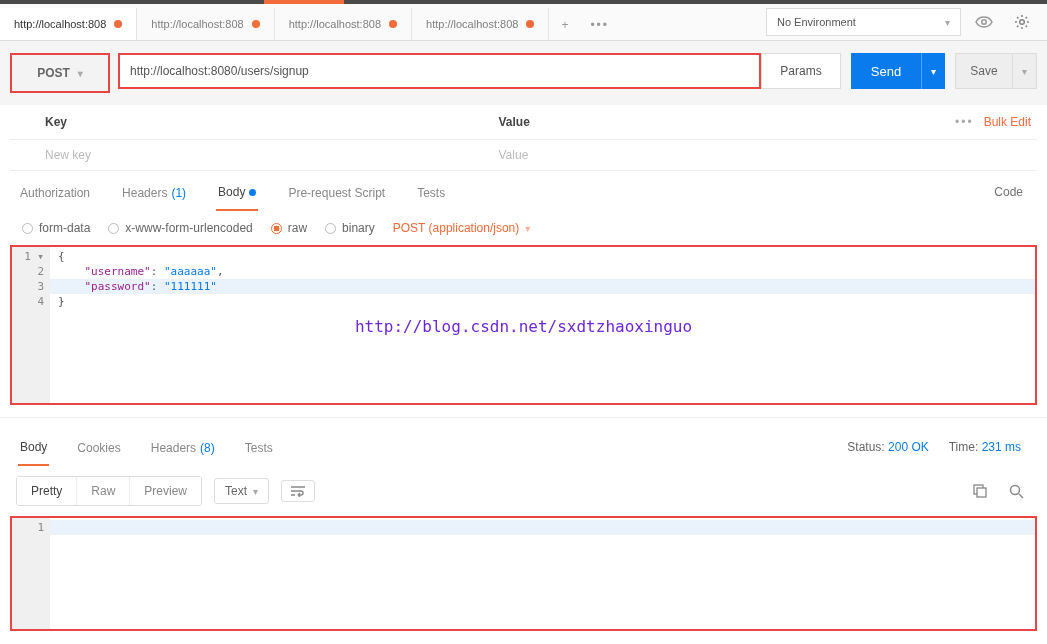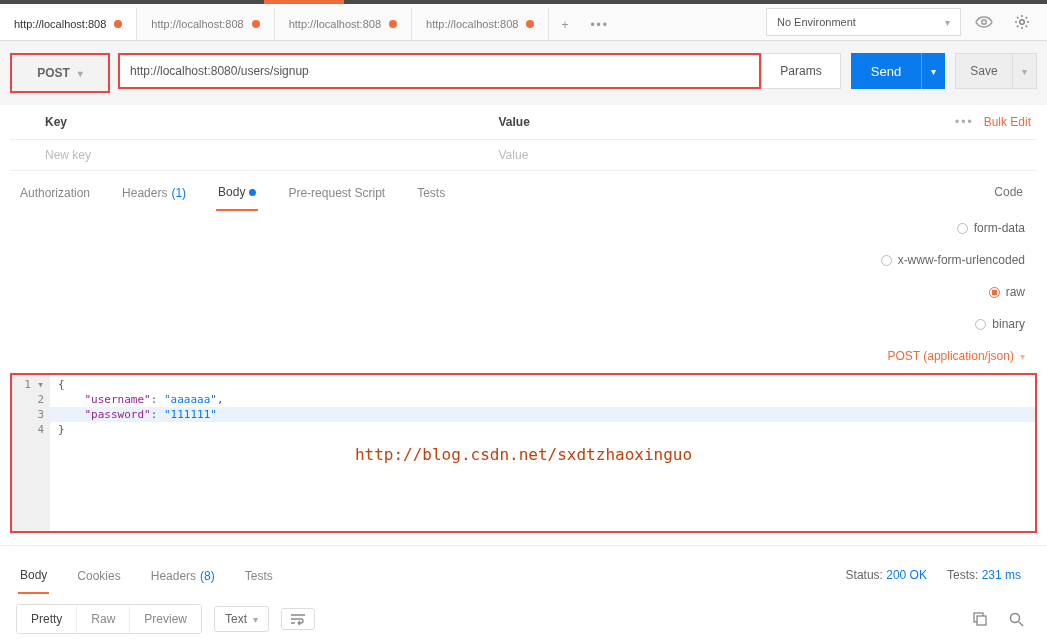--- a/index.html
+++ b/index.html
@@ -37,36 +37,36 @@
 .kvrow .col { flex: 1; padding-left: 35px; color: #bbb; font-size: 12px; }
 
 .subtabs { display: flex; gap: 28px; padding: 6px 18px 0; }
 .subtab { padding: 8px 2px 10px; color: #888; cursor: pointer; font-size: 12px; display: flex; gap: 4px; align-items: center; }
 .subtab.active { color: #444; border-bottom: 2px solid #f26b3a; }
 .blue { color: #097bed; }
 .bluedot { width: 7px; height: 7px; border-radius: 50%; background: #097bed; }
 .subtabs .fill { flex: 1; }
 .code-link { color: #737373; padding: 8px 6px; cursor: pointer; }
 
-.opts { display: flex; align-items: flex-end; gap: 18px; padding: 10px 22px; flex-direction: column; }
+.opts { display: flex; align-items: center; gap: 18px; padding: 10px 22px; }
 .radio { display: flex; align-items: center; gap: 6px; color: #666; cursor: pointer; font-size: 12px; }
 .rdot { width: 11px; height: 11px; border-radius: 50%; border: 1px solid #bbb; background: #fff; }
 .rdot.sel { border-color: #f26b3a; background: radial-gradient(circle, #f26b3a 45%, #fff 48%); }
 .type-dd { color: #f26b3a; display: flex; gap: 6px; align-items: center; cursor: pointer; }
 
 .editor-wrap { margin: 0 10px; border: 2px solid #e84545; height: 160px; position: relative; background: #fff; }
 .gutter { position: absolute; left: 0; top: 0; bottom: 0; width: 38px; background: #f0f0f0; text-align: right; padding-top: 2px; color: #888; font-family: Consolas, monospace; font-size: 11px; }
 .gutter div { padding: 0 6px; line-height: 15px; }
 .code { position: absolute; left: 38px; top: 0; right: 0; font-family: Consolas, monospace; font-size: 11px; line-height: 15px; padding-top: 2px; }
 .code .ln { padding-left: 8px; white-space: pre; }
 .code .hl { background: #eaf2fb; }
 .k { color: #9b2393; }
 .s { color: #097bed; }
 
-.watermark { position: absolute; top: 70px; left: 0; right: 0; text-align: center; font-family: Consolas, monospace; color: #c2410c; font-size: 16px; pointer-events: none; }
+.watermark { position: absolute; top: 70px; left: 0; right: 0; text-align: center; font-family: Consolas, monospace; color: #6d28d9; font-size: 16px; pointer-events: none; }
 
 .resp-tabs { display: flex; gap: 26px; padding: 14px 18px 0; border-top: 1px solid #eee; margin-top: 12px; }
 .resp-tabs .subtab.active { border-bottom: 2px solid #f26b3a; }
 .resp-meta { margin-left: auto; display: flex; gap: 20px; color: #666; padding: 8px 8px 0 0; }
 
 .prettybar { display: flex; align-items: center; gap: 6px; padding: 10px 16px; }
 .pg { display: flex; border: 1px solid #ddd; border-radius: 3px; overflow: hidden; }
 .pg button { border: none; background: #fff; padding: 7px 14px; color: #888; cursor: pointer; border-right: 1px solid #eee; font-size: 12px; }
 .pg button.active { color: #444; }
 .pg button:last-child { border-right: none; }
@@ -213,21 +213,21 @@
 <div class="resp-tabs">
   <div class="subtab active">Body</div>
   <div class="subtab">Cookies</div>
   <div class="subtab">
     <span>Headers</span>
     <span class="blue">(8)</span>
   </div>
   <div class="subtab">Tests</div>
   <div class="resp-meta">
     <span><span>Status:</span> <span class="blue">200 OK</span></span>
-    <span><span>Tests:</span> <span class="blue">231 ms</span></span>
+    <span><span>Time:</span> <span class="blue">231 ms</span></span>
   </div>
 </div>
 
 <div class="prettybar">
   <div class="pg">
     <button class="active">Pretty</button>
     <button>Raw</button>
     <button>Preview</button>
   </div>
   <div class="fmt">

